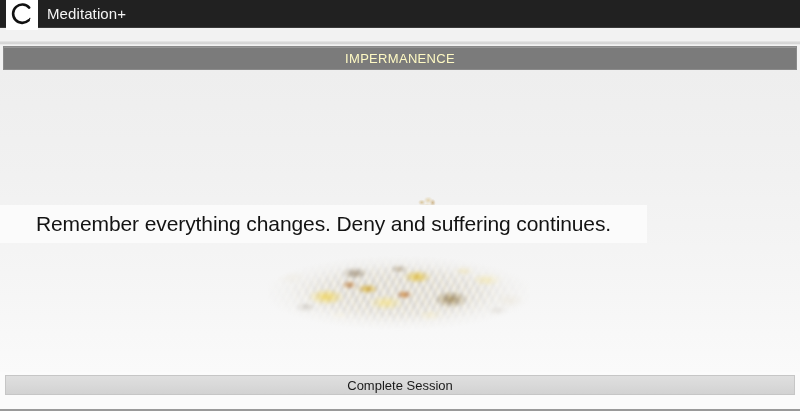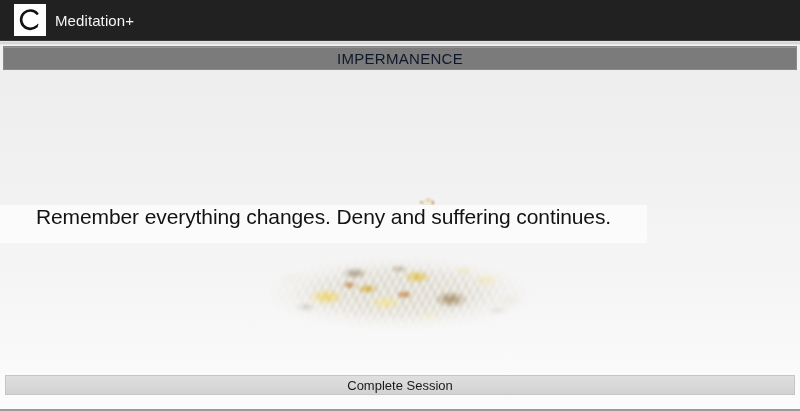--- a/index.html
+++ b/index.html
@@ -21,26 +21,26 @@
     background: #f2f2f2;
     overflow: hidden;
   }
 
   
   #title-bar {
     position: absolute;
     left: 0;
     top: 0;
     width: 800px;
-    height: 41px;
+    height: 28px;
     background: #212121;
     display: flex;
     align-items: center;
     box-sizing: border-box;
-    padding-left: 14px;
+    padding-left: 6px;
     border-bottom: 1px solid #3a3a3a;
   }
   #app-icon {
     width: 32px;
     height: 32px;
     background: #ffffff;
     display: flex;
     align-items: center;
     justify-content: center;
     flex: 0 0 auto;
@@ -74,22 +74,22 @@
     height: 24px;
     background: #7b7b7b;
     border: 1px solid #8a8a8a;
     box-sizing: border-box;
     display: flex;
     align-items: center;
     justify-content: center;
     box-shadow: inset 0 1px 0 #949494;
   }
   #section-header-label {
-    color: #0f172a;
-    font-size: 15px;
+    color: #fef9c3;
+    font-size: 13px;
     line-height: 13px;
     letter-spacing: 0.3px;
     white-space: nowrap;
   }
 
   
   #content {
     position: absolute;
     left: 0;
     top: 70px;
@@ -117,20 +117,21 @@
 
   
   #quote-band {
     position: absolute;
     left: 0;
     top: 135px;
     width: 647px;
     height: 38px;
     background: #fbfbfb;
     display: flex;
+    align-items: center;
     justify-content: center;
   }
   #quote-text {
     color: #131313;
     font-size: 21px;
     line-height: 24px;
     white-space: nowrap;
     letter-spacing: -0.1px;
   }
 

